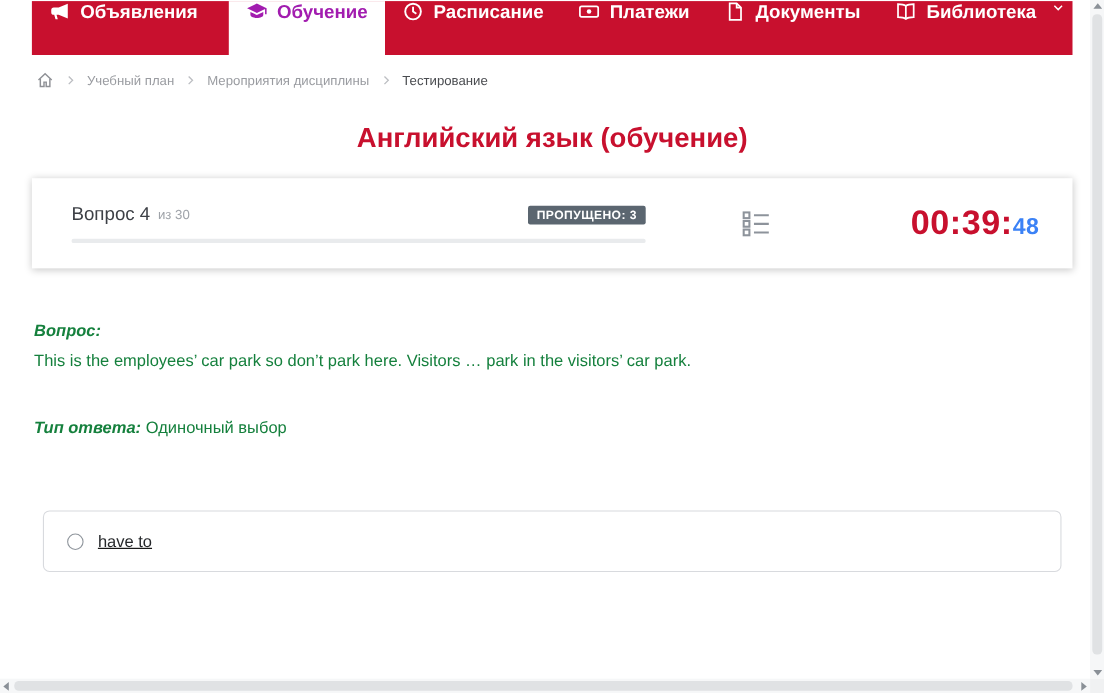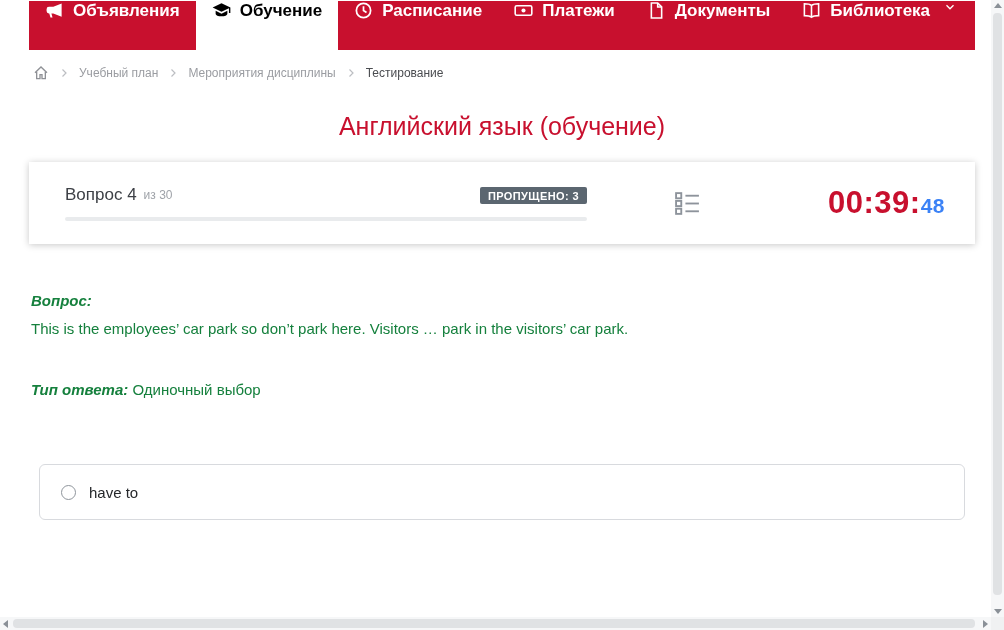--- a/index.html
+++ b/index.html
@@ -10,37 +10,37 @@
     background: #fff; position: relative; padding-top: 1px;
   }
   .page { width: 946px; margin: 0 auto; }
 
   
   .nav { display: flex; height: 49px; background: #c8102e; }
   .nav-item {
     display: flex; align-items: flex-start; gap: 9px; padding: 0 16px;
     color: #fff; font-size: 17px; font-weight: bold; cursor: pointer; white-space: nowrap;
   }
-  .nav-item.active { background: #fff; color: #000000; }
+  .nav-item.active { background: #fff; color: #a21caf; margin-left: 12px; }
   .nav-ic { display: inline-flex; }
   .nav-ic svg { width: 19px; height: 19px; }
   .nav-caret { display: inline-flex; margin-left: 5px; }
   .nav-caret svg { width: 12px; height: 12px; }
 
   
   .breadcrumb { display: flex; align-items: center; margin-top: 15px; padding-left: 4px; font-size: 12px; color: #9a9ca1; }
   .home-icon { display: inline-flex; color: #8f9196; cursor: pointer; }
   .home-icon svg { width: 16px; height: 16px; }
   .crumb-sep { display: inline-flex; margin: 0 9px; color: #bcbec2; }
   .crumb-sep svg { width: 12px; height: 12px; }
   .crumb { cursor: pointer; }
   .crumb.current { color: #4a4c50; cursor: default; }
 
   
-  .title { margin-top: 31px; text-align: center; color: #c8102e; font-size: 25px; font-weight: normal; }
+  .title { margin-top: 31px; text-align: center; color: #c8102e; font-size: 25px; font-weight: bold; }
 
   
   .qcard {
     margin-top: 21px; height: 82px; background: #fff;
     box-shadow: 0 1px 7px rgba(0,0,0,.22);
     display: flex; align-items: center; padding: 0 30px 0 36px;
   }
   .qleft { width: 522px; }
   .qrow { display: flex; align-items: center; }
   .qnum { font-size: 17px; color: #3d4046; }
@@ -57,21 +57,21 @@
   .qtimer .sec { font-size: 21px; color: #3b82f6; }
 
   
   .content { padding: 0 2px; color: #15803d; }
   .qlabel { margin-top: 48px; font-size: 15px; font-weight: bold; font-style: italic; }
   .qtext  { margin-top: 11px; font-size: 15px; }
   .qtype  { margin-top: 44px; font-size: 15px; }
   .qtype-label { font-weight: bold; font-style: italic; }
 
   
-  .answers { width: 926px; margin: 66px auto 0; }
+  .answers { width: 926px; margin: 66px auto 0; text-decoration: underline; }
   .answer {
     height: 56px; border: 1px solid #d8dade; border-radius: 6px; margin-bottom: 4px;
     display: flex; align-items: center; padding: 0 20px 0 21px; cursor: pointer; background: #fff;
   }
   .radio { width: 15px; height: 15px; border: 1px solid #8f959c; border-radius: 50%; background: #fff; flex: 0 0 auto; }
   .answer-label { margin-left: 13px; font-size: 15px; color: #26282b; }
 
   
   .vscroll { position: absolute; top: 0; right: 0; width: 13px; height: 617px; background: #f6f7f8; }
   .vthumb { position: absolute; top: 13px; left: 2px; width: 9px; height: 582px; background: #e0e2e4; border-radius: 4px; }

